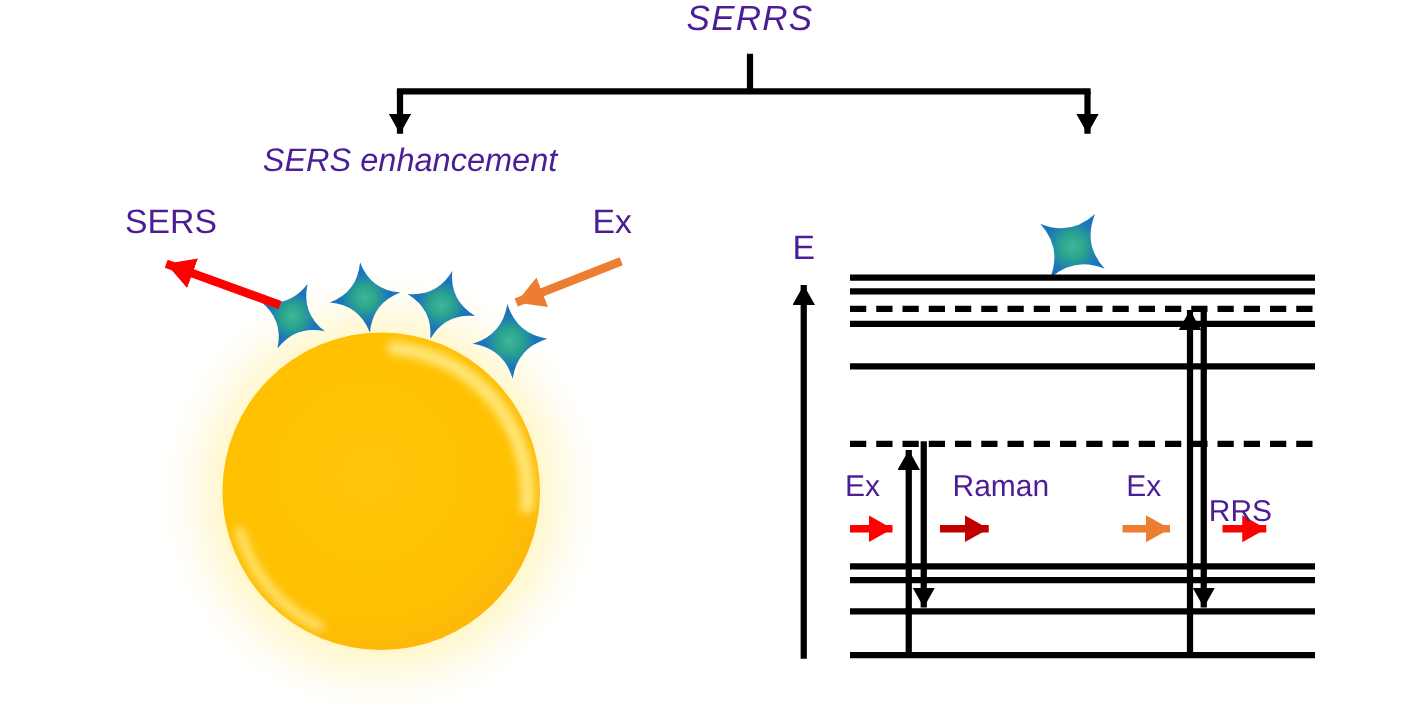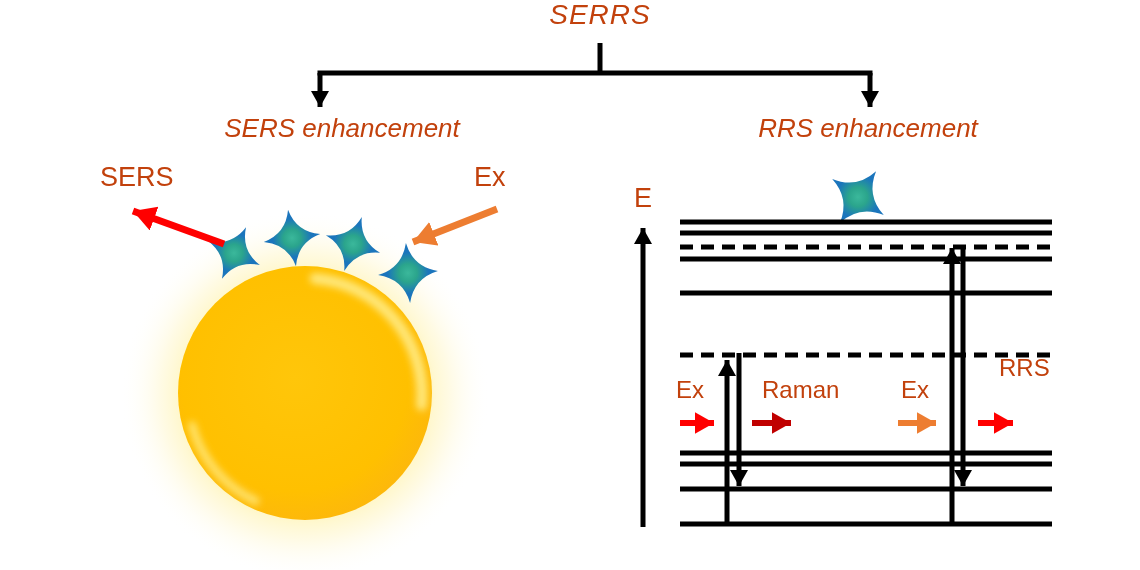--- a/index.html
+++ b/index.html
@@ -1,21 +1,21 @@
 <!DOCTYPE html>
 <html style="--c-line: #000000; --c-red: #FF0000; --c-darkred: #C00000; --c-orange: #ED7D31;"><head>
 <meta charset="utf-8">
 <style>
   html,body{margin:0;padding:0;background:#fff;}
   .canvas{
     position:relative;width:1140px;height:570px;background:#ffffff;
     font-family:"Liberation Sans", sans-serif;overflow:hidden;
   }
   svg.layer{position:absolute;left:0;top:0;}
-  .lbl{position:absolute;color:#c2410c;white-space:nowrap;line-height:1.1;}
+  .lbl{position:absolute;color:#4c1d95;white-space:nowrap;line-height:1.1;}
   .lbl.italic{font-style:italic;}
   .lbl.center{text-align:center;}
   .title{font-size:28px;letter-spacing:1px;}
   .branch-title{font-size:26px;}
   .big-lab{font-size:27px;}
   .small-lab{font-size:24px;}
   :root{
     --c-line:#000000;
     --c-red:#FF0000;
     --c-darkred:#C00000;
@@ -113,30 +113,29 @@
 
       <line x1="680" y1="423" x2="714" y2="423" stroke-width="6" style="stroke:var(--c-red)" marker-end="url(#ah-red)"></line>
       <line x1="752" y1="423" x2="791" y2="423" stroke-width="6" style="stroke:var(--c-darkred)" marker-end="url(#ah-darkred)"></line>
       <line x1="898" y1="423" x2="936" y2="423" stroke-width="6" style="stroke:var(--c-orange)" marker-end="url(#ah-orange)"></line>
       <line x1="978" y1="423" x2="1013" y2="423" stroke-width="6" style="stroke:var(--c-red)" marker-end="url(#ah-red)"></line>
     </g>
   </svg>
 
   <div class="lbl italic center title" style="left:500px;top:0px;width:200px;">SERRS</div>
 
-  <div class="lbl italic center branch-title" style="left:192px;top:114px;width:300px;font-style:italic;">SERS enhancement</div>
+  <div class="lbl italic center branch-title" style="left:178px;top:114px;width:300px;font-style:italic;">SERS enhancement</div>
 
-  <div class="lbl italic center branch-title" style="left:718px;top:114px;width:300px;">RRS enhancement</div>
 
   <div class="lbl big-lab" style="left:100px;top:163px;">SERS</div>
 
   <div class="lbl big-lab" style="left:474px;top:163px;">Ex</div>
 
   <div class="lbl big-lab" style="left:634px;top:184px;">E</div>
 
   <div class="lbl small-lab" style="left:676px;top:377px;">Ex</div>
 
   <div class="lbl small-lab" style="left:741px;top:377px;margin-left:21px;">Raman</div>
 
   <div class="lbl small-lab" style="left:901px;top:377px;">Ex</div>
 
-  <div class="lbl small-lab" style="left:967px;top:355px;margin-left:32px;">RRS</div>
+  <div class="lbl small-lab" style="left:967px;top:397px;">RRS</div>
 </div>
 
 </body></html>

